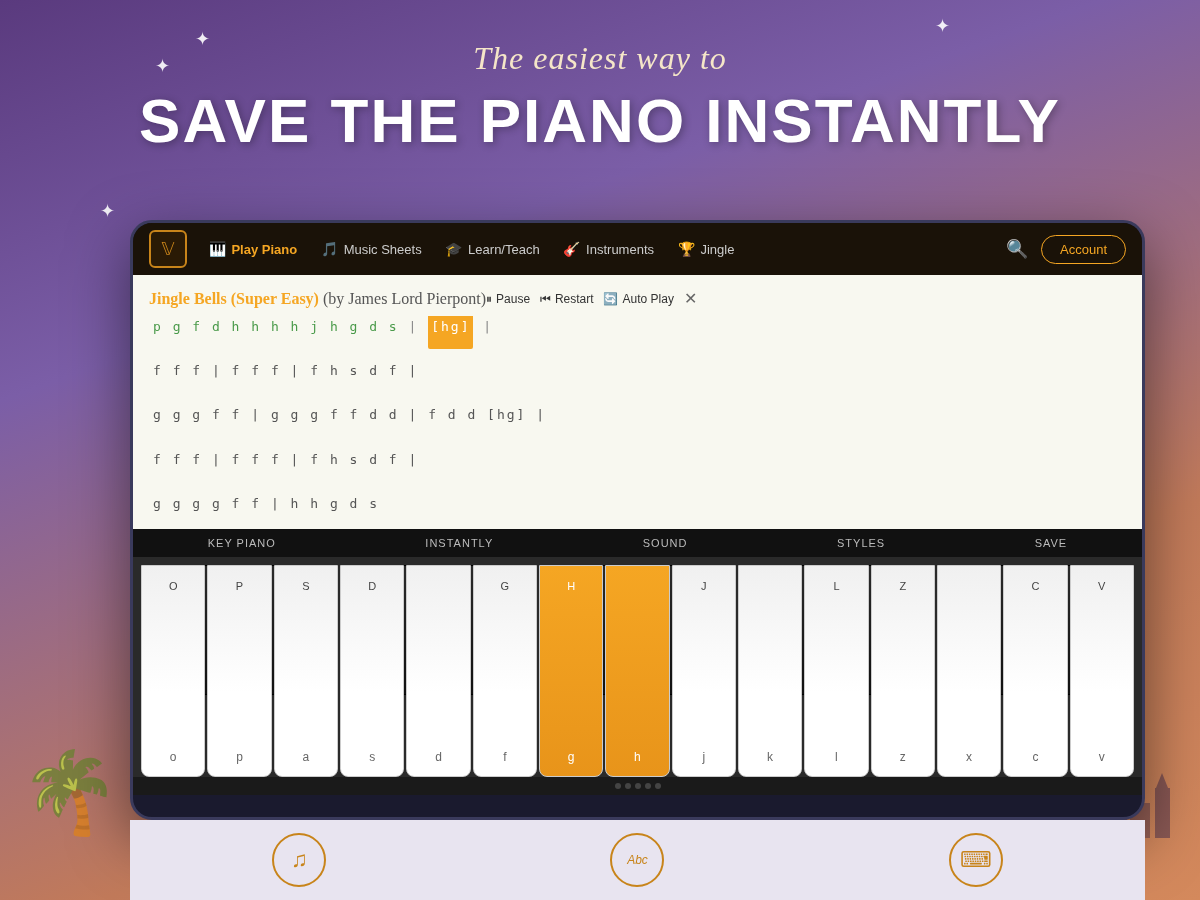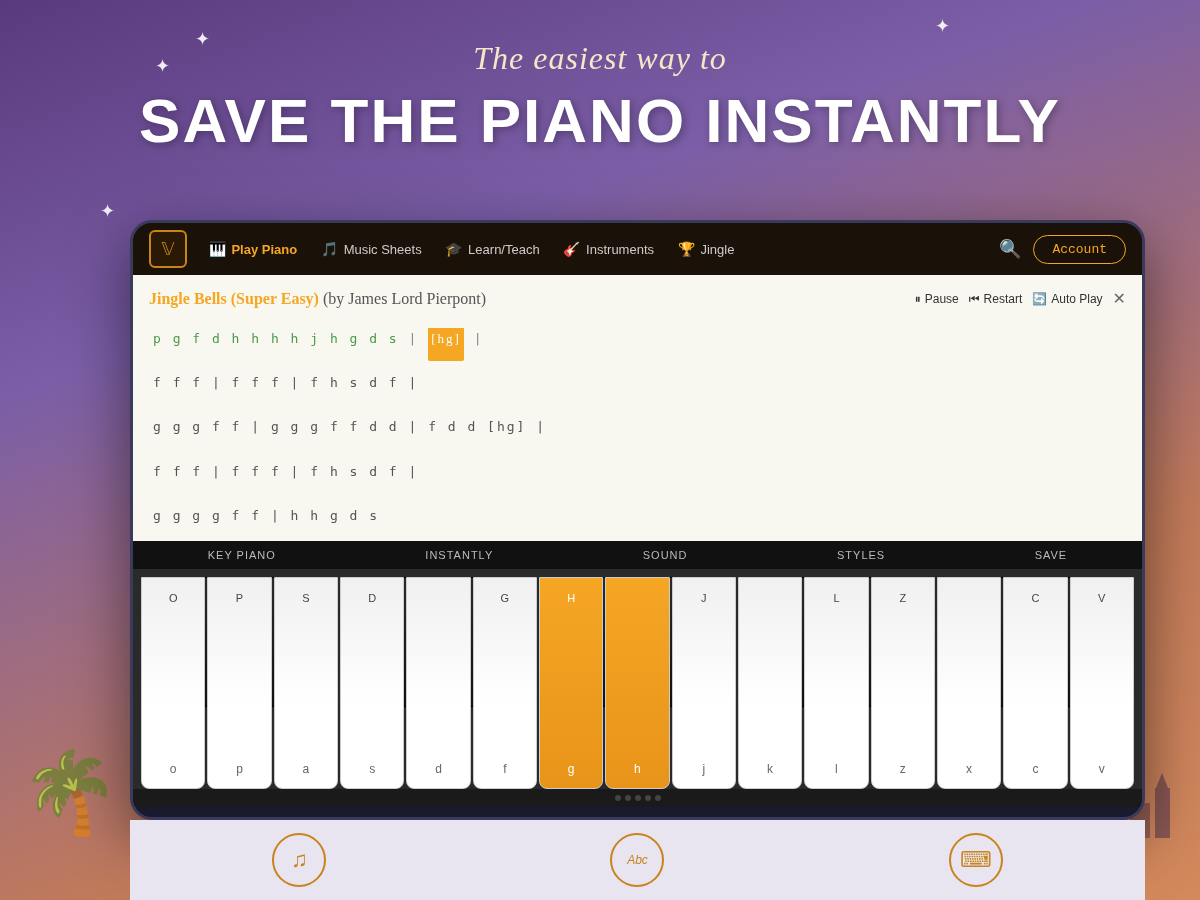--- a/index.html
+++ b/index.html
@@ -110,35 +110,34 @@
       cursor: pointer;
       padding: 4px 8px;
     }
     .nav-account-btn {
       border: 1.5px solid #f5a623;
       color: #f5a623;
       padding: 6px 18px;
       border-radius: 20px;
       font-size: 13px;
       cursor: pointer;
-      font-family: Liberation Mono, monospace;
+      font-family: Liberation Sans, sans-serif;
       background: transparent;
     }
 
     
     .sheet-area {
       background: #f8f8f0;
       padding: 14px 16px;
       min-height: 140px;
     }
     .sheet-title-bar {
       display: flex;
       align-items: center;
-      justify-content: space-between;
-      margin-bottom: 20px;
+      margin-bottom: 8px;
     }
     .sheet-title-name {
       color: #f5a623;
       font-weight: bold;
     }
     .sheet-title-author {
       color: #555;
     }
     .sheet-controls {
       display: flex;
@@ -171,21 +170,20 @@
     .note-row {
       display: block;
       letter-spacing: 2px;
     }
     .note-green { color: #4a9a4a; }
     .note-current {
       background: #f5a623;
       color: white;
       padding: 15px 3px;
       border-radius: 2px;
-      font-family: Liberation Serif, serif;
     }
     .note-bracket { color: #888; }
 
     
     .piano-toolbar {
       background: #111;
       display: flex;
       align-items: center;
       justify-content: space-around;
       padding: 8px 0;

